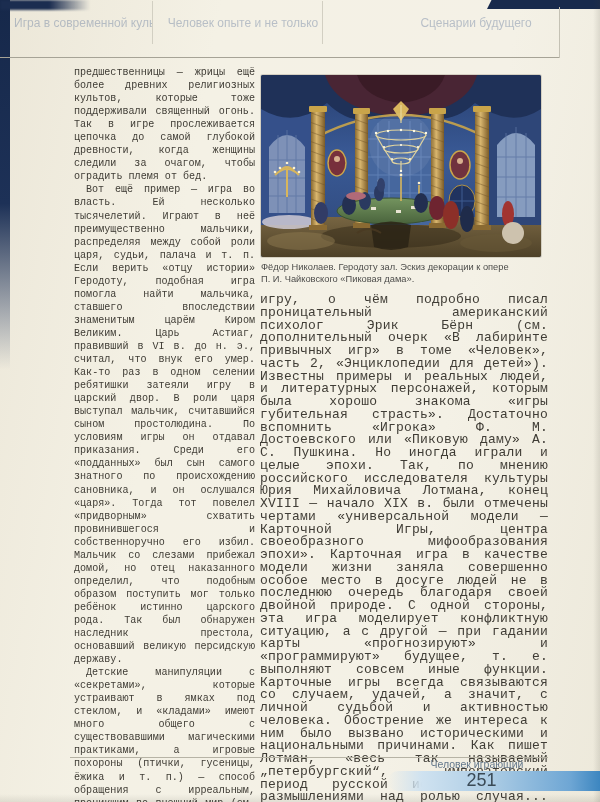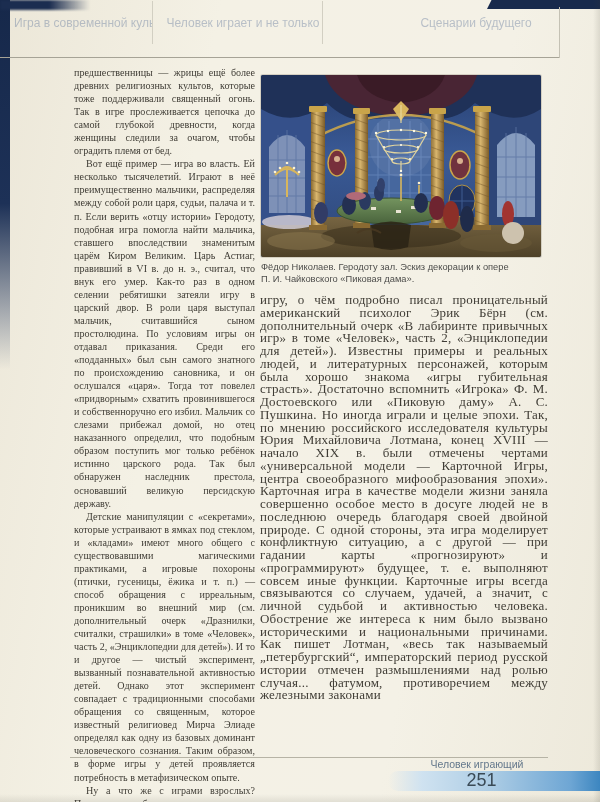--- a/index.html
+++ b/index.html
@@ -23,21 +23,21 @@
   
   .head-rule{position:absolute;left:0;top:57px;width:559px;height:1px;background:#a6a396;}
   .vsep{position:absolute;top:1px;width:1px;height:43px;background:#d2cfc2;}
   .vsep.v1{left:152px;} .vsep.v2{left:322px;}
   .vsep.v3{left:559px;top:7px;height:51px;background:#c4c1b4;}
   .tab{position:absolute;top:16px;font-family:"Liberation Sans",sans-serif;font-size:12px;
     color:rgba(100,122,158,.42);text-align:center;filter:blur(.35px);white-space:nowrap;overflow:hidden;}
   .tab.t1{left:14px;width:138px;} .tab.t2{left:166px;width:154px;} .tab.t3{left:396px;width:160px;}
   
   .col{position:absolute;text-align:justify;}
-  .col p{margin:0;}
+  .col p{margin:0;font-family:Liberation Mono, monospace;}
   .col p.indent{text-indent:12px;}
   .col-left{left:74px;top:66px;width:181px;font-size:10.1px;line-height:13.05px;}
   .col-right{left:260px;top:294px;width:288px;font-size:13px;line-height:12.75px;letter-spacing:.2px;}
   
   .figure{position:absolute;left:261px;top:75px;width:280px;height:182px;border-radius:2px;overflow:hidden;
     box-shadow:0 0 0 1px rgba(120,110,90,.25);}
   .caption{position:absolute;left:261px;top:262px;width:284px;
     font-family:"Liberation Sans",sans-serif;font-size:9.3px;line-height:11.6px;color:#4d4d4b;}
   
   .bottom-rule{position:absolute;left:70px;top:757px;width:478px;height:1px;background:#b6b3a5;}
@@ -51,21 +51,21 @@
 </head>
 <body>
 
 <div class="spine"></div>
 <div class="corner-tl"></div>
 <div class="corner-tr"></div>
 <div class="edge-right"></div>
 <div class="edge-bottom"></div>
 
 <div class="tab t1">Игра в современной культуре</div>
-<div class="tab t2">Человек играет и не только</div>
+<div class="tab t2">Человек опыте и не только</div>
 <div class="tab t3">Сценарии будущего</div>
 <div class="vsep v1"></div>
 <div class="vsep v2"></div>
 <div class="vsep v3"></div>
 <div class="head-rule"></div>
 
 <div class="col col-left">
   <p>предшественницы — жрицы ещё более древних религиозных культов, которые тоже поддерживали священный огонь. Так в игре прослеживается цепочка до самой глубокой древности, когда женщины следили за очагом, чтобы оградить племя от бед.</p>
   <p class="indent">Вот ещё пример — игра во власть. Ей несколько тысячелетий. Играют в неё преимущественно мальчики, распределяя между собой роли царя, судьи, палача и т. п. Если верить «отцу истории» Геродоту, подобная игра помогла найти мальчика, ставшего впоследствии знаменитым царём Киром Великим. Царь Астиаг, правивший в VI в. до н. э., считал, что внук его умер. Как-то раз в одном селении ребятишки затеяли игру в царский двор. В роли царя выступал мальчик, считавшийся сыном простолюдина. По условиям игры он отдавал приказания. Среди его «подданных» был сын самого знатного по происхождению сановника, и он ослушался «царя». Тогда тот повелел «придворным» схватить провинившегося и собственноручно его избил. Мальчик со слезами прибежал домой, но отец наказанного определил, что подобным образом поступить мог только ребёнок истинно царского рода. Так был обнаружен наследник престола, основавший великую персидскую державу.</p>
   <p class="indent">Детские манипуляции с «секретами», которые устраивают в ямках под стеклом, и «кладами» имеют много общего с существовавшими магическими практиками, а игровые похороны (птички, гусеницы, ёжика и т. п.) — способ обращения с ирреальным, проникшим во внешний мир (см. дополнительный очерк «Дразнилки, считалки, страшилки» в томе «Человек», часть 2, «Энциклопедии для детей»). И то и другое — чистый эксперимент, вызванный познавательной активностью детей. Однако этот эксперимент совпадает с традиционными способами обращения со священным, которое известный религиовед Мирча Элиаде определял как одну из базовых доминант человеческого сознания. Таким образом, в форме игры у детей проявляется потребность в метафизическом опыте.</p>

